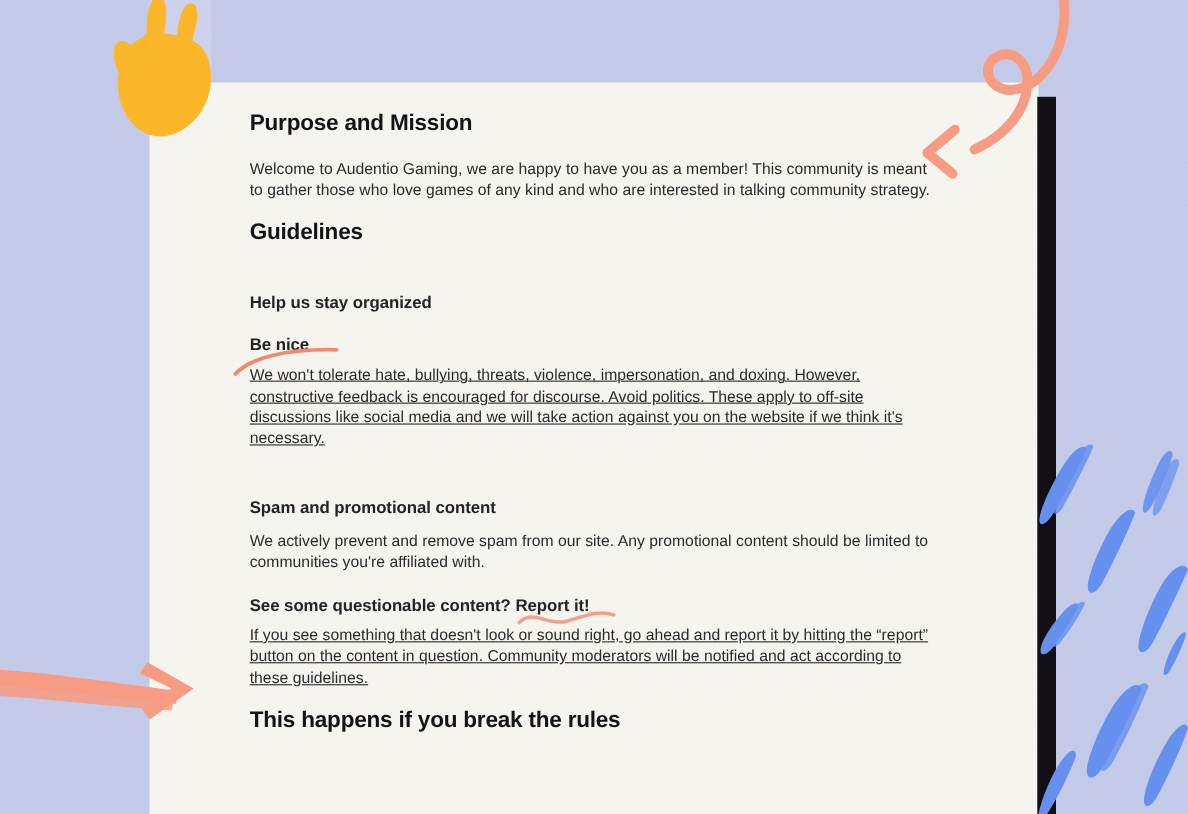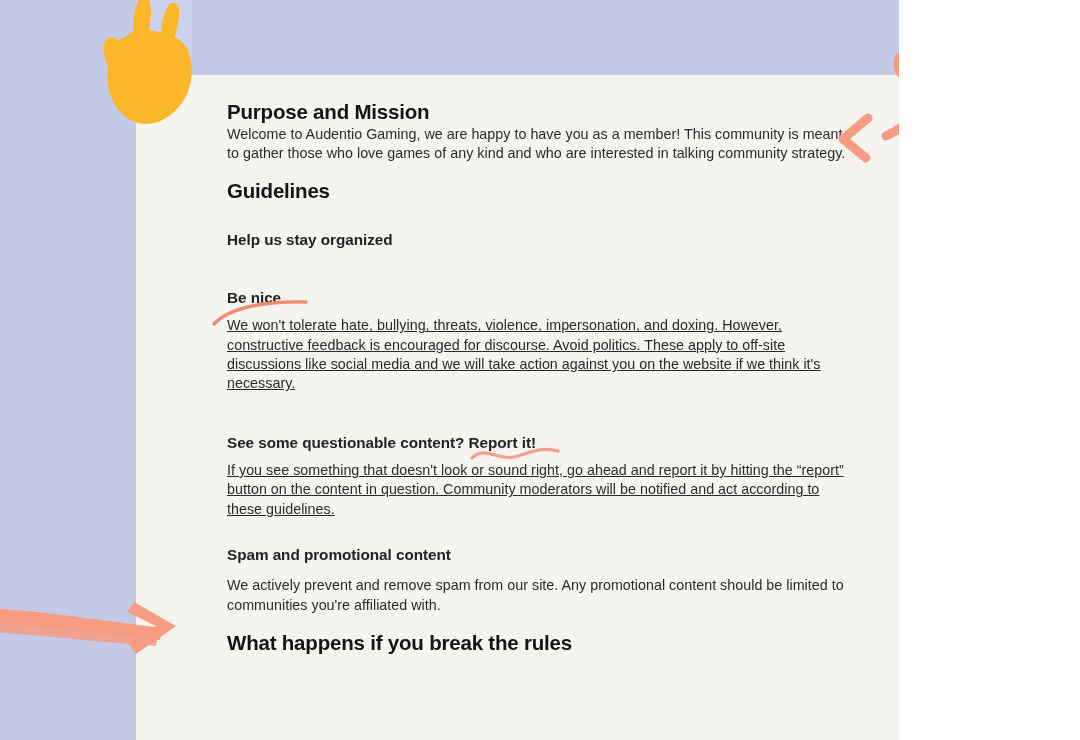--- a/index.html
+++ b/index.html
@@ -3,21 +3,21 @@
 <meta charset="utf-8">
 <style>
   * { margin:0; padding:0; box-sizing:border-box; }
   html, body {
     width:1080px; height:740px;
     overflow:hidden;
     font-family:"Liberation Sans", sans-serif;
   }
   #stage {
     position:relative;
-    width:899px; height:740px;
+    width:1080px; height:740px;
     background:#14b8a6;
     overflow:hidden;
   }
   
   .bg-base {
     position:absolute; inset:0;
     background:#dfe3f4;
   }
   .bg-band-top {
     position:absolute; left:0; top:0; width:1080px; height:78px;
@@ -81,24 +81,24 @@
     color:#232326;
   }
   p.body {
     font-size:14.3px;
     line-height:19.3px;
     color:#2a2a2d;
     letter-spacing:0.02px;
   }
   .blk { position:relative; }
   
-  .mt-intro  { }
+  .mt-intro  { margin-top:20px; }
   .mt-h2     { margin-top:16px; }
-  .mt-h3     { margin-top:27px; }
-  .mt-h3b    { margin-top:40px; }
+  .mt-h3     { margin-top:43px; }
+  .mt-h3b    { margin-top:20px; }
   .mt-p-tight{ margin-top:9px;text-decoration:underline; }
   .mt-p      { margin-top:12px; }
 
   
   .underline-svg { position:absolute; pointer-events:none; overflow:visible; }
   #underline-be-nice { left:-16px; top:13px; }
   #underline-report  { left:243px; top:13px; }
 
   
   .deco { position:absolute; pointer-events:none; }
@@ -164,35 +164,35 @@
     </div>
 
     <div class="blk mt-h3b">
       <h3 class="sub-title">Be nice</h3>
       <svg id="underline-be-nice" class="underline-svg" width="110" height="26">
         <path d="M3 22 C 16 8, 46 -1, 95 0" fill="none" stroke="#f08a6e" stroke-width="3.4" stroke-linecap="round"></path>
       </svg>
       <p class="body mt-p-tight">We won't tolerate hate, bullying, threats, violence, impersonation, and doxing. However, constructive feedback is encouraged for discourse. Avoid politics. These apply to off-site discussions like social media and we will take action against you on the website if we think it's necessary.</p>
     </div>
 
+    <div class="blk mt-h3">
+      <h3 class="sub-title">Spam and promotional content</h3>
+      <p class="body mt-p">We actively prevent and remove spam from our site. Any promotional content should be limited to communities you're affiliated with.</p>
+    </div>
+
     <div class="blk mt-h3b">
       <h3 class="sub-title">See some questionable content? Report it!</h3>
       <svg id="underline-report" class="underline-svg" width="100" height="22">
         <path d="M2 11 C 14 -2, 28 14, 44 10 C 60 6, 72 -1, 88 4" fill="none" stroke="#f2a08a" stroke-width="3.2" stroke-linecap="round"></path>
       </svg>
       <p class="body mt-p-tight">If you see something that doesn't look or sound right, go ahead and report it by hitting the “report” button on the content in question. Community moderators will be notified and act according to these guidelines.</p>
     </div>
 
-    <div class="blk mt-h3">
-      <h3 class="sub-title">Spam and promotional content</h3>
-      <p class="body mt-p">We actively prevent and remove spam from our site. Any promotional content should be limited to communities you're affiliated with.</p>
-    </div>
-
     <div class="blk mt-h2">
-      <h2 class="sec-title">What happens if you break the rules</h2>
+      <h2 class="sec-title">This happens if you break the rules</h2>
 
     </div>
 
   </div>
 
   <svg id="deco-hand" class="deco" width="130" height="140" viewBox="0 0 130 140">
     <g fill="#fcb62a">
       <path d="M46 52 C 44 36, 46 18, 51 12 C 57 6, 63 10, 63 22 C 63 34, 60 52, 58 60 Z"></path>
       <path d="M73 56 C 72 40, 76 20, 82 16 C 89 12, 93 19, 91 31 C 89 43, 84 58, 81 64 Z"></path>
       <path d="M20 78 C 14 66, 14 53, 20 50 C 27 47, 33 54, 38 64 C 43 74, 47 84, 48 88 Z"></path>

